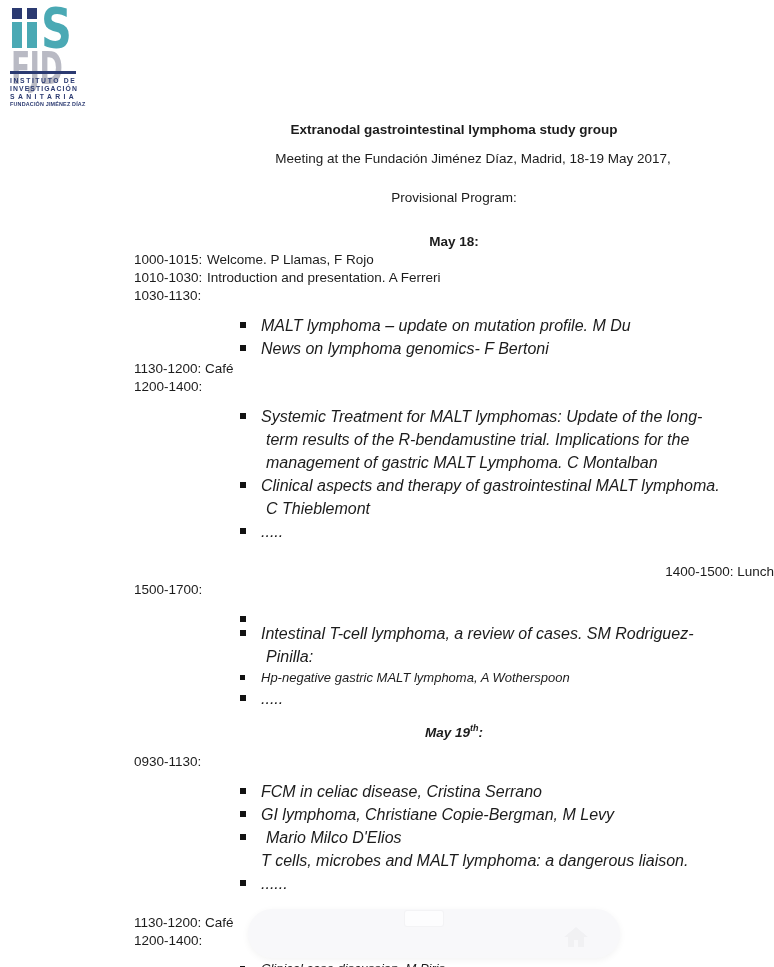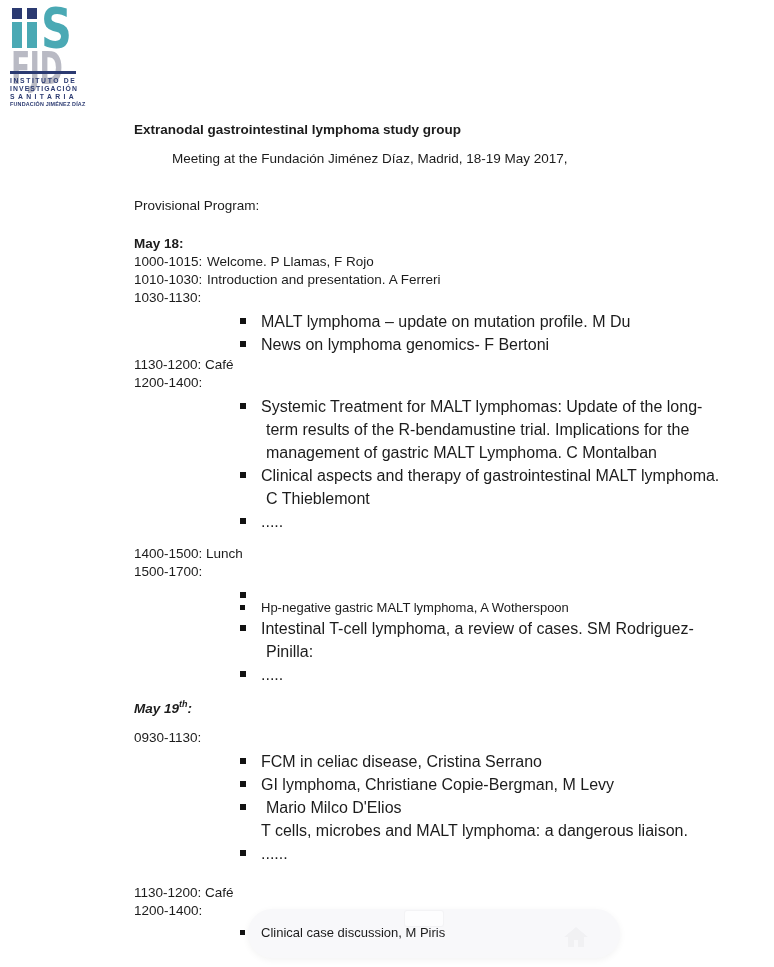--- a/index.html
+++ b/index.html
@@ -39,36 +39,36 @@
   }
   .pill-home{position:absolute;left:314px;top:17px;width:28px;height:22px;opacity:.55;}
   .pill-home svg{display:block}
   .faded-frag{
     position:absolute;left:404px;top:910px;width:38px;height:15px;border-radius:3px;
     background:rgba(253,253,254,.9);border:1px solid rgba(240,240,243,.8);z-index:0;
   }
 
   
   .content{position:relative;z-index:1;padding:121px 0 0 134px;font-size:13.5px;line-height:18px;}
-  .bl{white-space:nowrap;}
+  .bl{white-space:nowrap;text-align:center;}
   .bold{font-weight:bold;}
   .mt-meeting{margin-top:11px;margin-left:38px;}
-  .mt-program{margin-top:29px;}
-  .mt-day1{margin-top:20px;}
-  .mt-lunch{margin-top:12px;}
+  .mt-program{margin-top:21px;}
+  .mt-day1{margin-top:26px;}
+  .mt-lunch{margin-top:20px;text-align:right;}
   .mt-day2{margin-top:8px;line-height:20px;font-style:italic;}
   .mt-2{margin-top:10px;}
   .mt-cafe2{margin-top:19px;}
   .sup{font-size:9px;vertical-align:super;font-weight:bold;}
 
   .row{white-space:nowrap;}
   .time{display:inline;}
   .row.tab .time{display:inline-block;width:73px;}
 
-  .list{margin-top:3px;}
+  .list{margin-top:9px;font-style:italic;}
   .bullet{display:flex;padding-left:106px;}
   .sq{flex:none;width:6px;height:6px;background:#121212;margin:8px 15px 0 0;}
   .bullet.small .sq{width:5px;height:5px;margin:7px 16px 0 0;}
   .bullet .lines{min-width:0;}
   .bullet.big .ln{font-size:16px;line-height:23px;white-space:nowrap;}
   .bullet.small .ln{font-size:13px;line-height:19px;white-space:nowrap;}
   .ln.cont{padding-left:5px;}
 </style>
 </head>
 <body>
@@ -166,33 +166,33 @@
     <span class="time">1400-1500:</span> <span>Lunch</span>
   </div>
   <div class="row">
     <span class="time">1500-1700:</span>
   </div>
 
   <div class="list">
     <div class="bullet big">
       <span class="sq"></span>
     </div>
-    <div class="bullet small">
-      <span class="sq"></span>
-      <div class="lines">
-          <div class="ln">Hp-negative gastric MALT lymphoma, A Wotherspoon</div>
-        </div>
-    </div>
     <div class="bullet big">
       <span class="sq"></span>
       <div class="lines">
         <div class="ln">Intestinal T-cell lymphoma, a review of cases. SM Rodriguez-</div>
         <div class="ln cont">Pinilla:</div>
       </div>
     </div>
+    <div class="bullet small">
+      <span class="sq"></span>
+      <div class="lines">
+          <div class="ln">Hp-negative gastric MALT lymphoma, A Wotherspoon</div>
+        </div>
+    </div>
     <div class="bullet big">
       <span class="sq"></span>
       <div class="lines">
           <div class="ln">.....</div>
         </div>
     </div>
   </div>
 
   <div class="bl bold mt-day2">
     <span>May 19</span><span class="sup">th</span><span>:</span>

